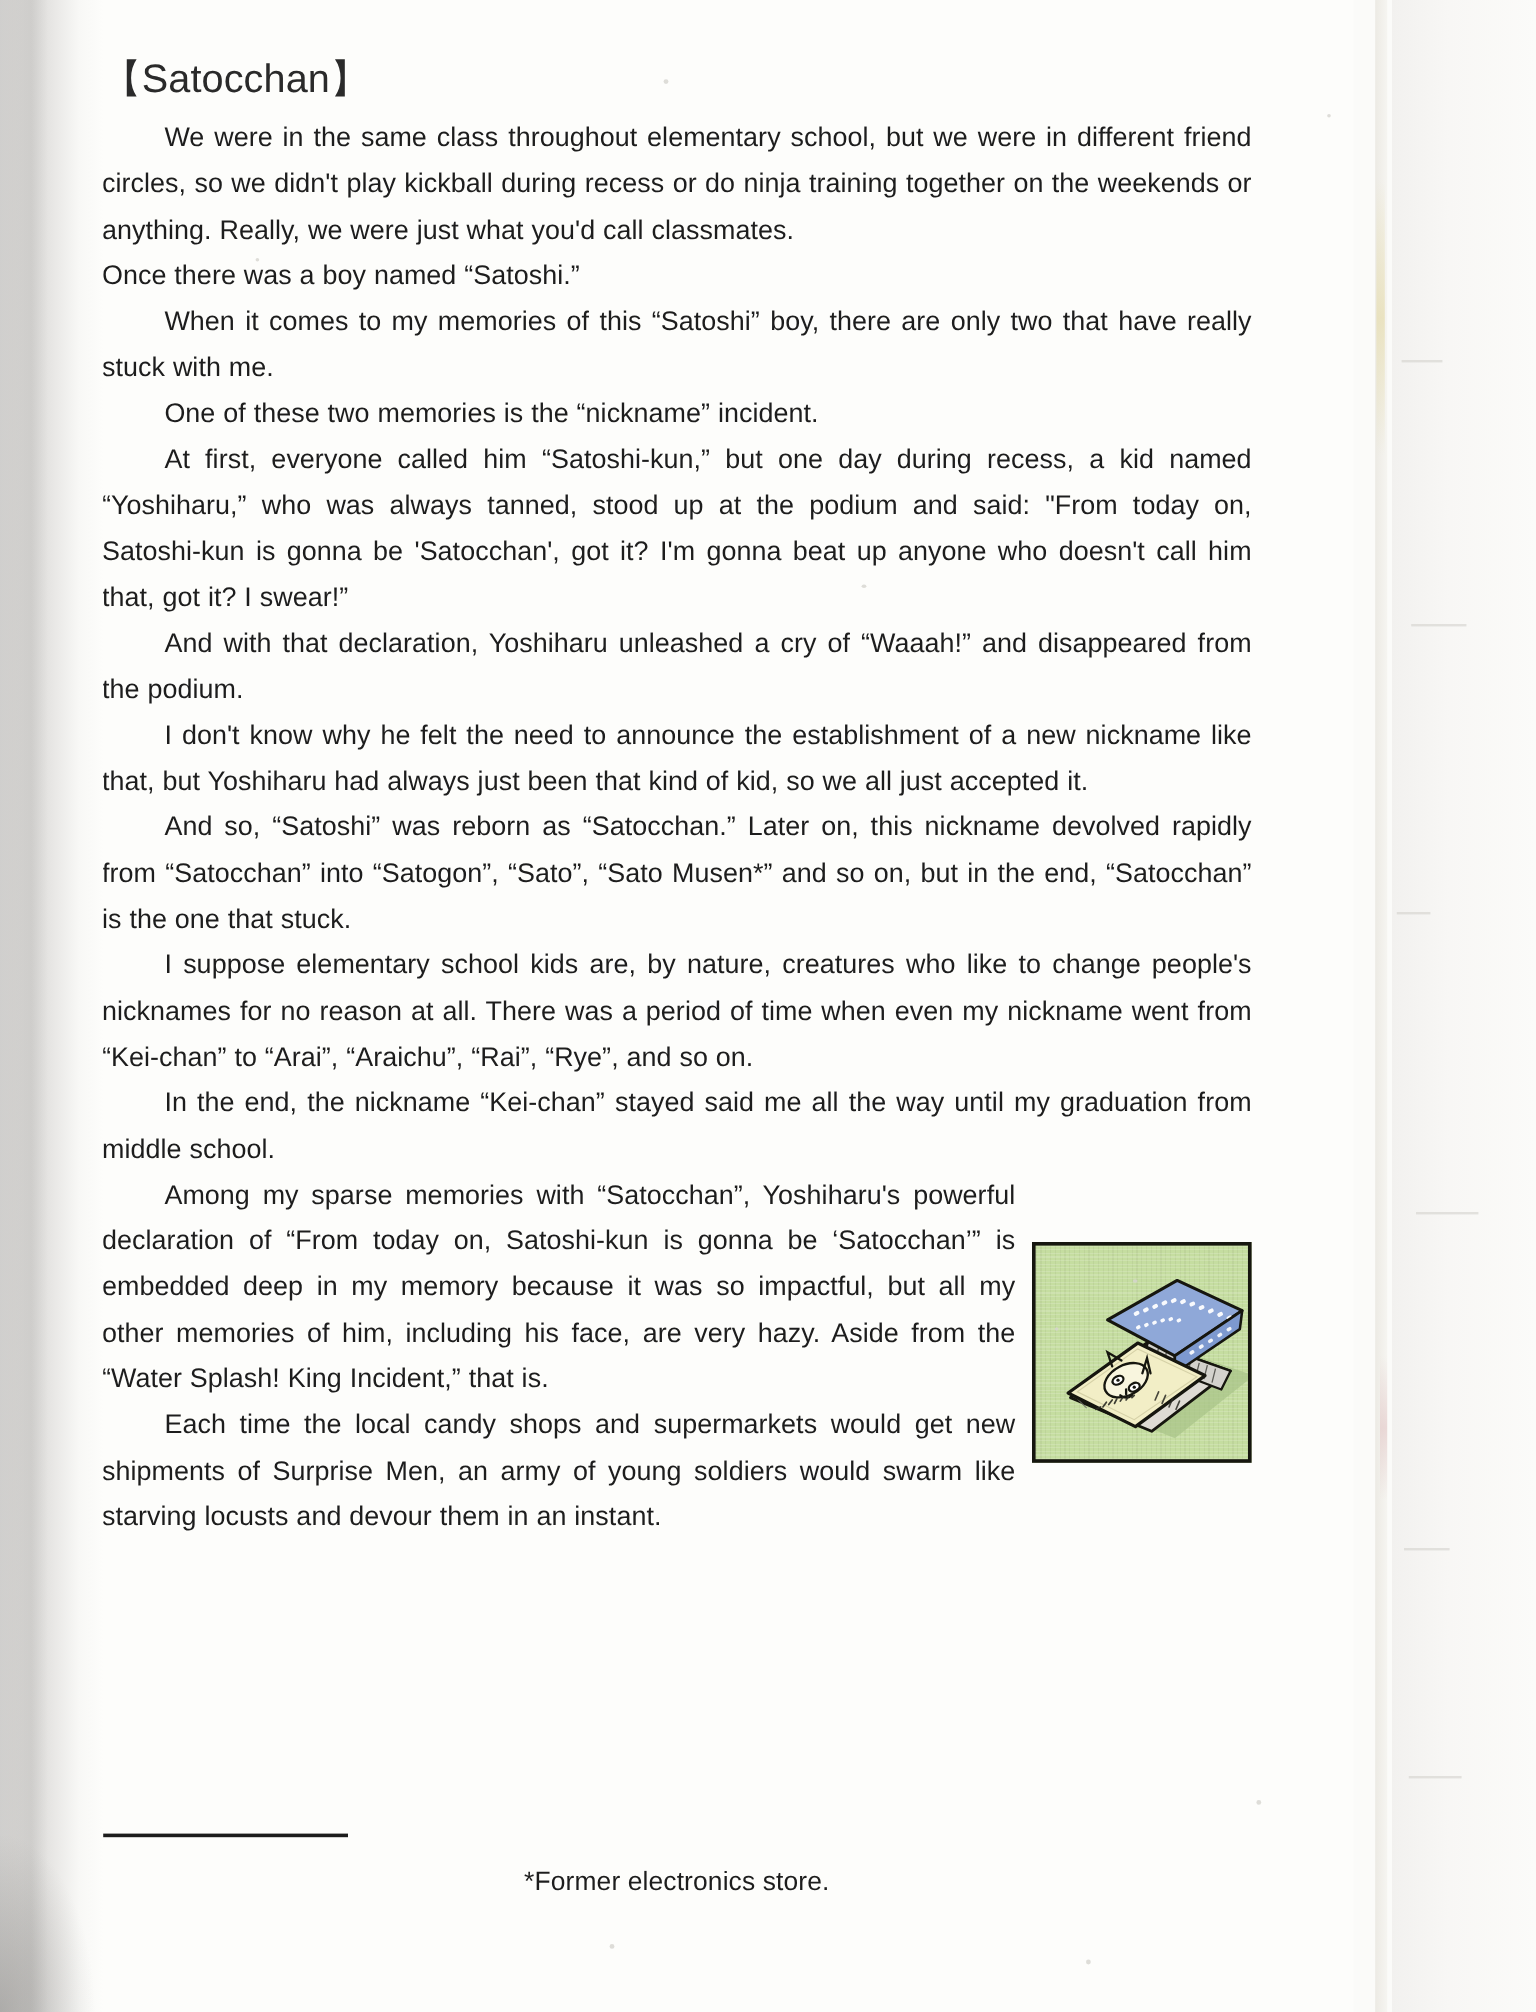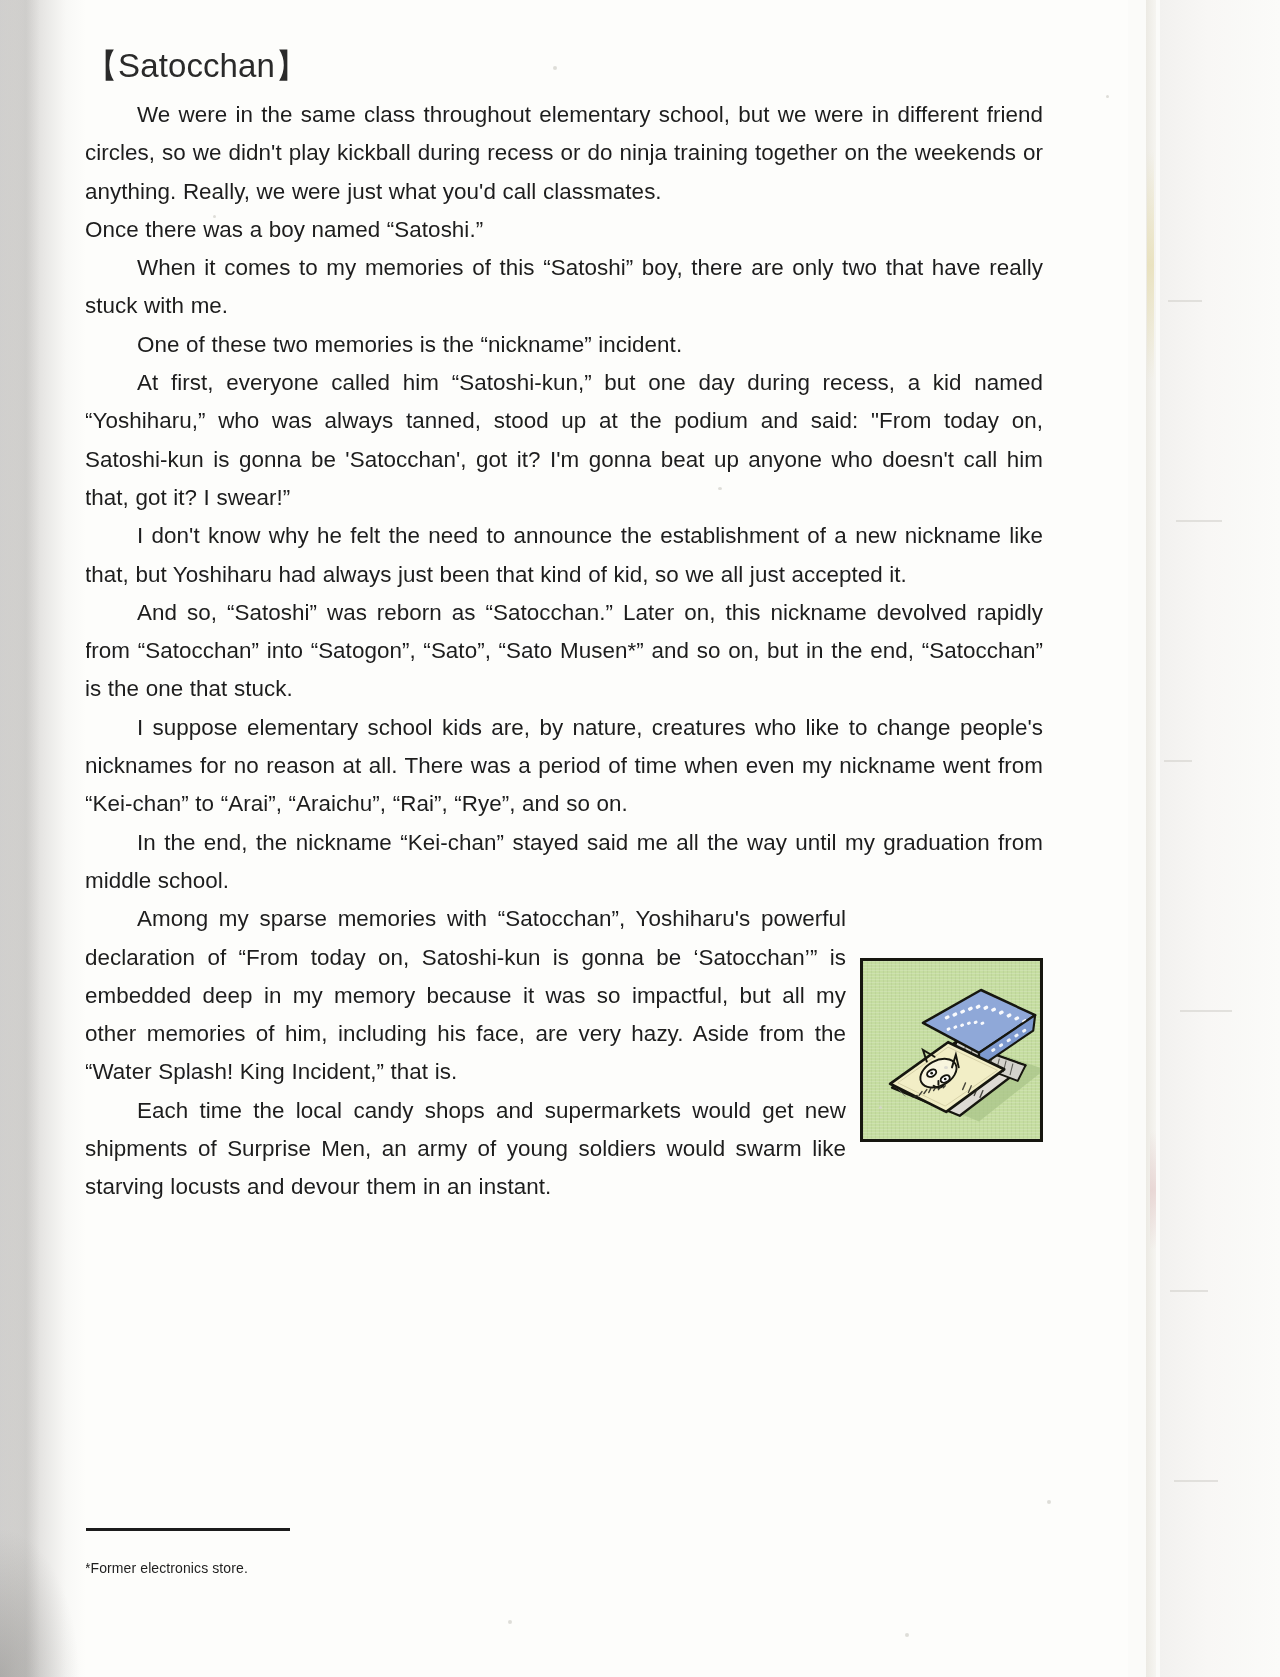--- a/index.html
+++ b/index.html
@@ -184,24 +184,25 @@
     width: 958px;
   }
   .footnote-rule {
     width: 205px;
     height: 3px;
     background: #1c1c1c;
     margin: 0 0 22px 0;
   }
   .footnote-text {
     margin: 0;
-    font-size: 14px;
+    font-size: 22px;
     line-height: 30px;
     color: #1d1d1d;
     letter-spacing: .1px;
+    text-align: center;
   }
 
   
   .dust {
     position: absolute;
     background: #d6d4cf;
     border-radius: 50%;
     pointer-events: none;
     opacity: .8;
   }
@@ -213,20 +214,21 @@
 
   <div class="page-body">
 
     <h1 class="page-title">【Satocchan】</h1>
 
     <p class="para">We were in the same class throughout elementary school, but we were in different friend circles, so we didn't play kickball during recess or do ninja training together on the weekends or anything. Really, we were just what you'd call classmates.</p>
     <p class="para noindent">Once there was a boy named “Satoshi.”</p>
     <p class="para">When it comes to my memories of this “Satoshi” boy, there are only two that have really stuck with me.</p>
     <p class="para">One of these two memories is the “nickname” incident.</p>
     <p class="para">At first, everyone called him “Satoshi-kun,” but one day during recess, a kid named “Yoshiharu,” who was always tanned, stood up at the podium and said: "From today on, Satoshi-kun is gonna be 'Satocchan', got it? I'm gonna beat up anyone who doesn't call him that, got it? I swear!”</p>
+    <p class="para">And with that declaration, Yoshiharu unleashed a cry of “Waaah!” and disappeared from the podium.</p>
     <p class="para">I don't know why he felt the need to announce the establishment of a new nickname like that, but Yoshiharu had always just been that kind of kid, so we all just accepted it.</p>
     <p class="para">And so, “Satoshi” was reborn as “Satocchan.” Later on, this nickname devolved rapidly from “Satocchan” into “Satogon”, “Sato”, “Sato Musen*” and so on, but in the end, “Satocchan” is the one that stuck.</p>
     <p class="para">I suppose elementary school kids are, by nature, creatures who like to change people's nicknames for no reason at all. There was a period of time when even my nickname went from “Kei-chan” to “Arai”, “Araichu”, “Rai”, “Rye”, and so on.</p>
     <p class="para">In the end, the nickname “Kei-chan” stayed said me all the way until my graduation from middle school.</p>
 
     <div class="figure">
       <div class="figure-inner">
         <div class="figure-pad"></div>
         <div class="art">
           <div class="art-grain"></div>

